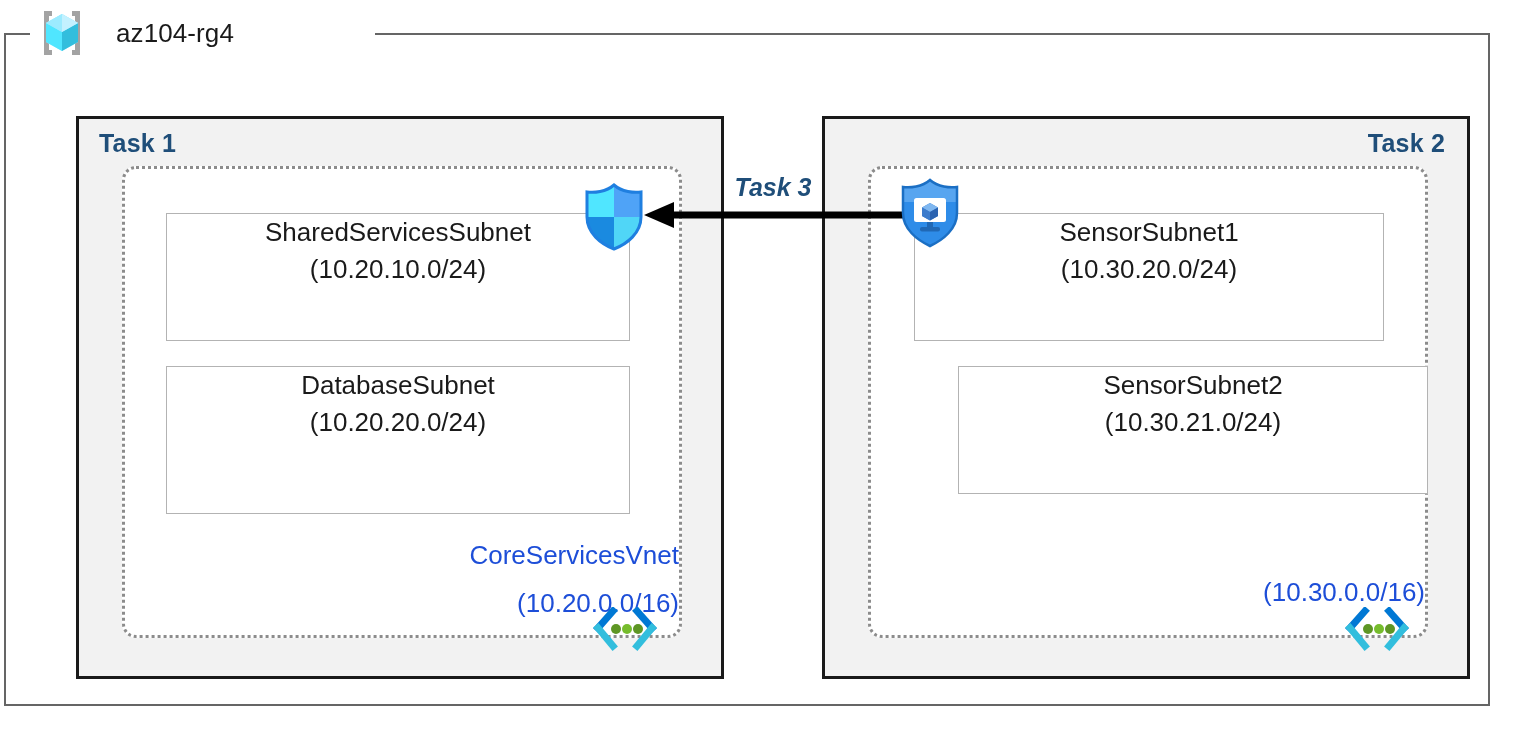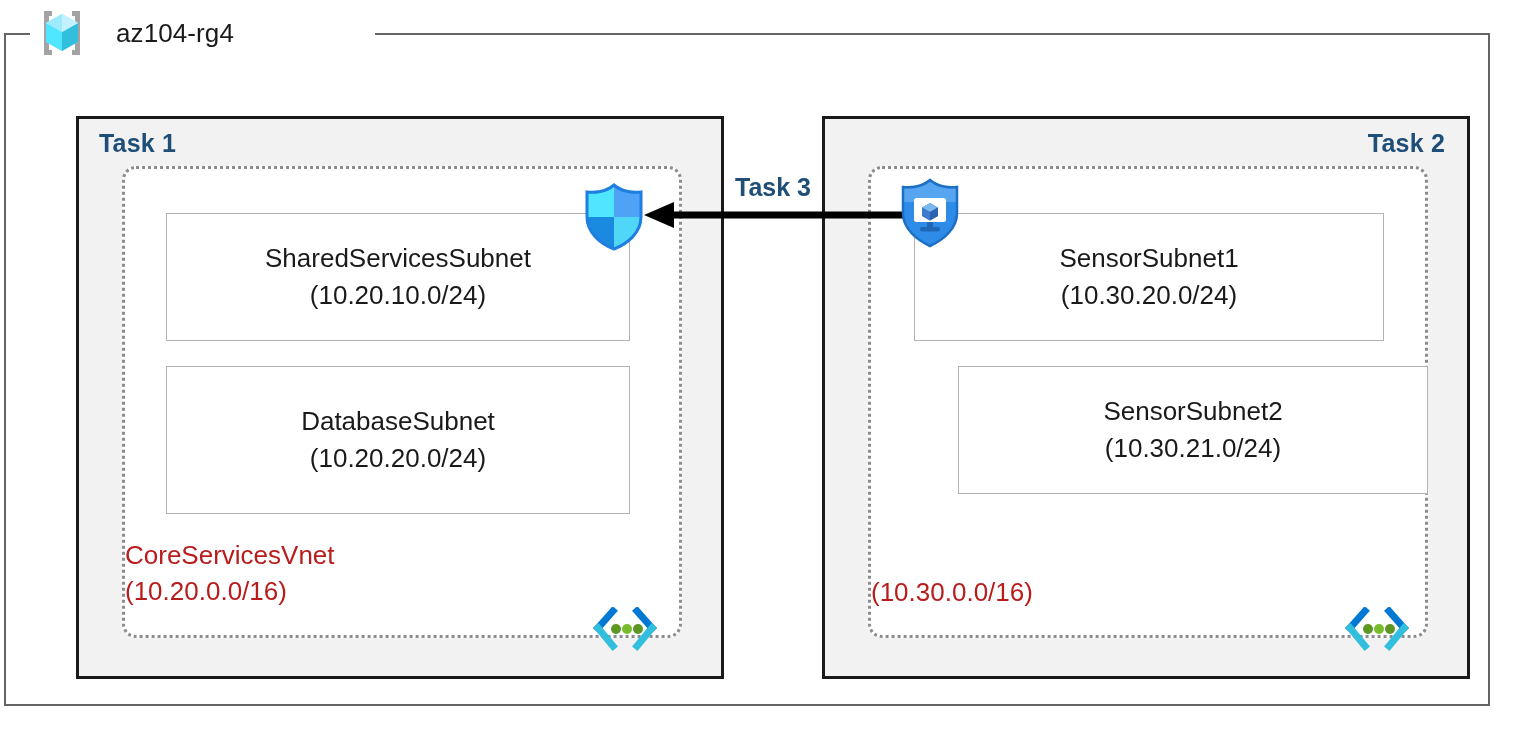--- a/index.html
+++ b/index.html
@@ -85,39 +85,38 @@
     border-radius: 14px;
     box-sizing: border-box;
   }
   #vnet1 { left: 122px; top: 166px; width: 560px; height: 472px; }
   #vnet2 { left: 868px; top: 166px; width: 560px; height: 472px; }
 
   .vnet-caption {
     position: absolute;
     left: 0;
     right: 0;
-    text-align: left;
+    text-align: right;
     font-size: 26px;
     line-height: 37px;
-    color: #b91c1c;
+    color: #1d4ed8;
     white-space: nowrap;
   }
   #vnet1 .vnet-caption { top: 368px; }
   #vnet2 .vnet-caption { top: 368px; }
 
   
   .subnet {
     position: absolute;
     background: #ffffff;
     border: 1px solid #b3b3b3;
     box-sizing: border-box;
     display: flex;
     flex-direction: column;
     align-items: center;
-    justify-content: center;
   }
   .subnet-name, .subnet-cidr {
     font-size: 26px;
     line-height: 37px;
     color: #1a1a1a;
     white-space: nowrap;
   }
   #subnet-shared   { left: 166px;  top: 213px; width: 464px; height: 128px; }
   #subnet-database { left: 166px;  top: 366px; width: 464px; height: 148px; }
   #subnet-sensor1  { left: 914px;  top: 213px; width: 470px; height: 128px; }
@@ -137,20 +136,21 @@
     left: 724px;
     top: 173px;
     width: 98px;
     text-align: center;
     font-size: 25px;
     font-weight: bold;
     color: #1f4e79;
     background: #ffffff;
     z-index: 7;
     white-space: nowrap;
+    font-style: italic;
   }
   #task3-connector {
     position: absolute;
     left: 640px;
     top: 198px;
     width: 275px;
     height: 34px;
     z-index: 5;
   }
 </style>
@@ -179,21 +179,21 @@
     </span>
     <span class="rg-title">az104-rg4</span>
   </div>
 
   <div class="task-box" id="task1-box">
     <span class="task-label left">Task 1</span>
   </div>
 
   <div class="vnet" id="vnet1">
     <div class="vnet-caption">CoreServicesVnet</div>
-    <div class="vnet-caption" style="top:404px">(10.20.0.0/16)</div>
+    <div class="vnet-caption" style="top:416px">(10.20.0.0/16)</div>
   </div>
 
   <div class="subnet" id="subnet-shared">
     <span class="subnet-name">SharedServicesSubnet</span>
     <span class="subnet-cidr">(10.20.10.0/24)</span>
   </div>
 
   <div class="subnet" id="subnet-database">
     <span class="subnet-name">DatabaseSubnet</span>
     <span class="subnet-cidr">(10.20.20.0/24)</span>

